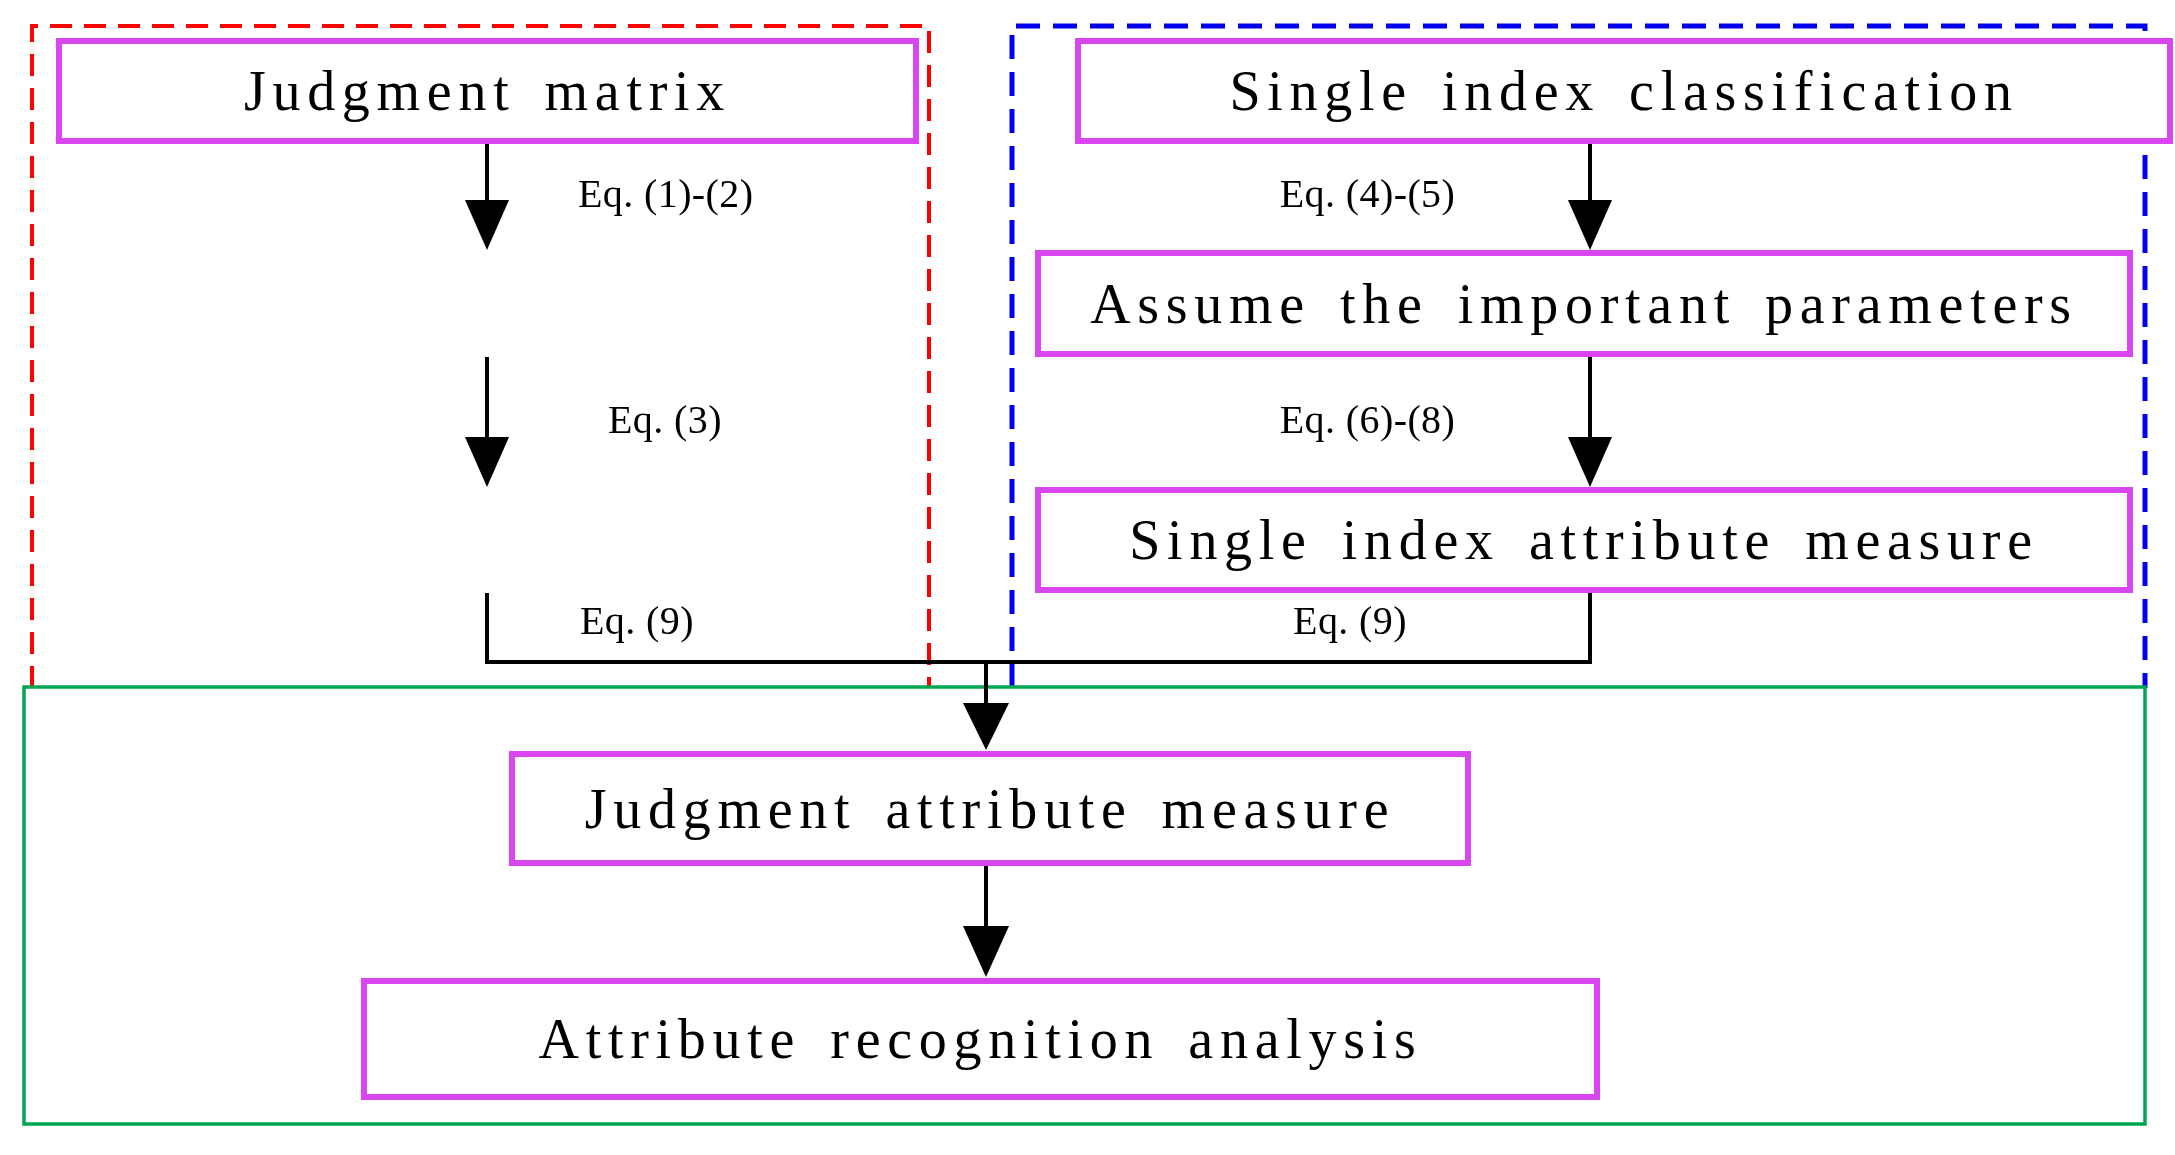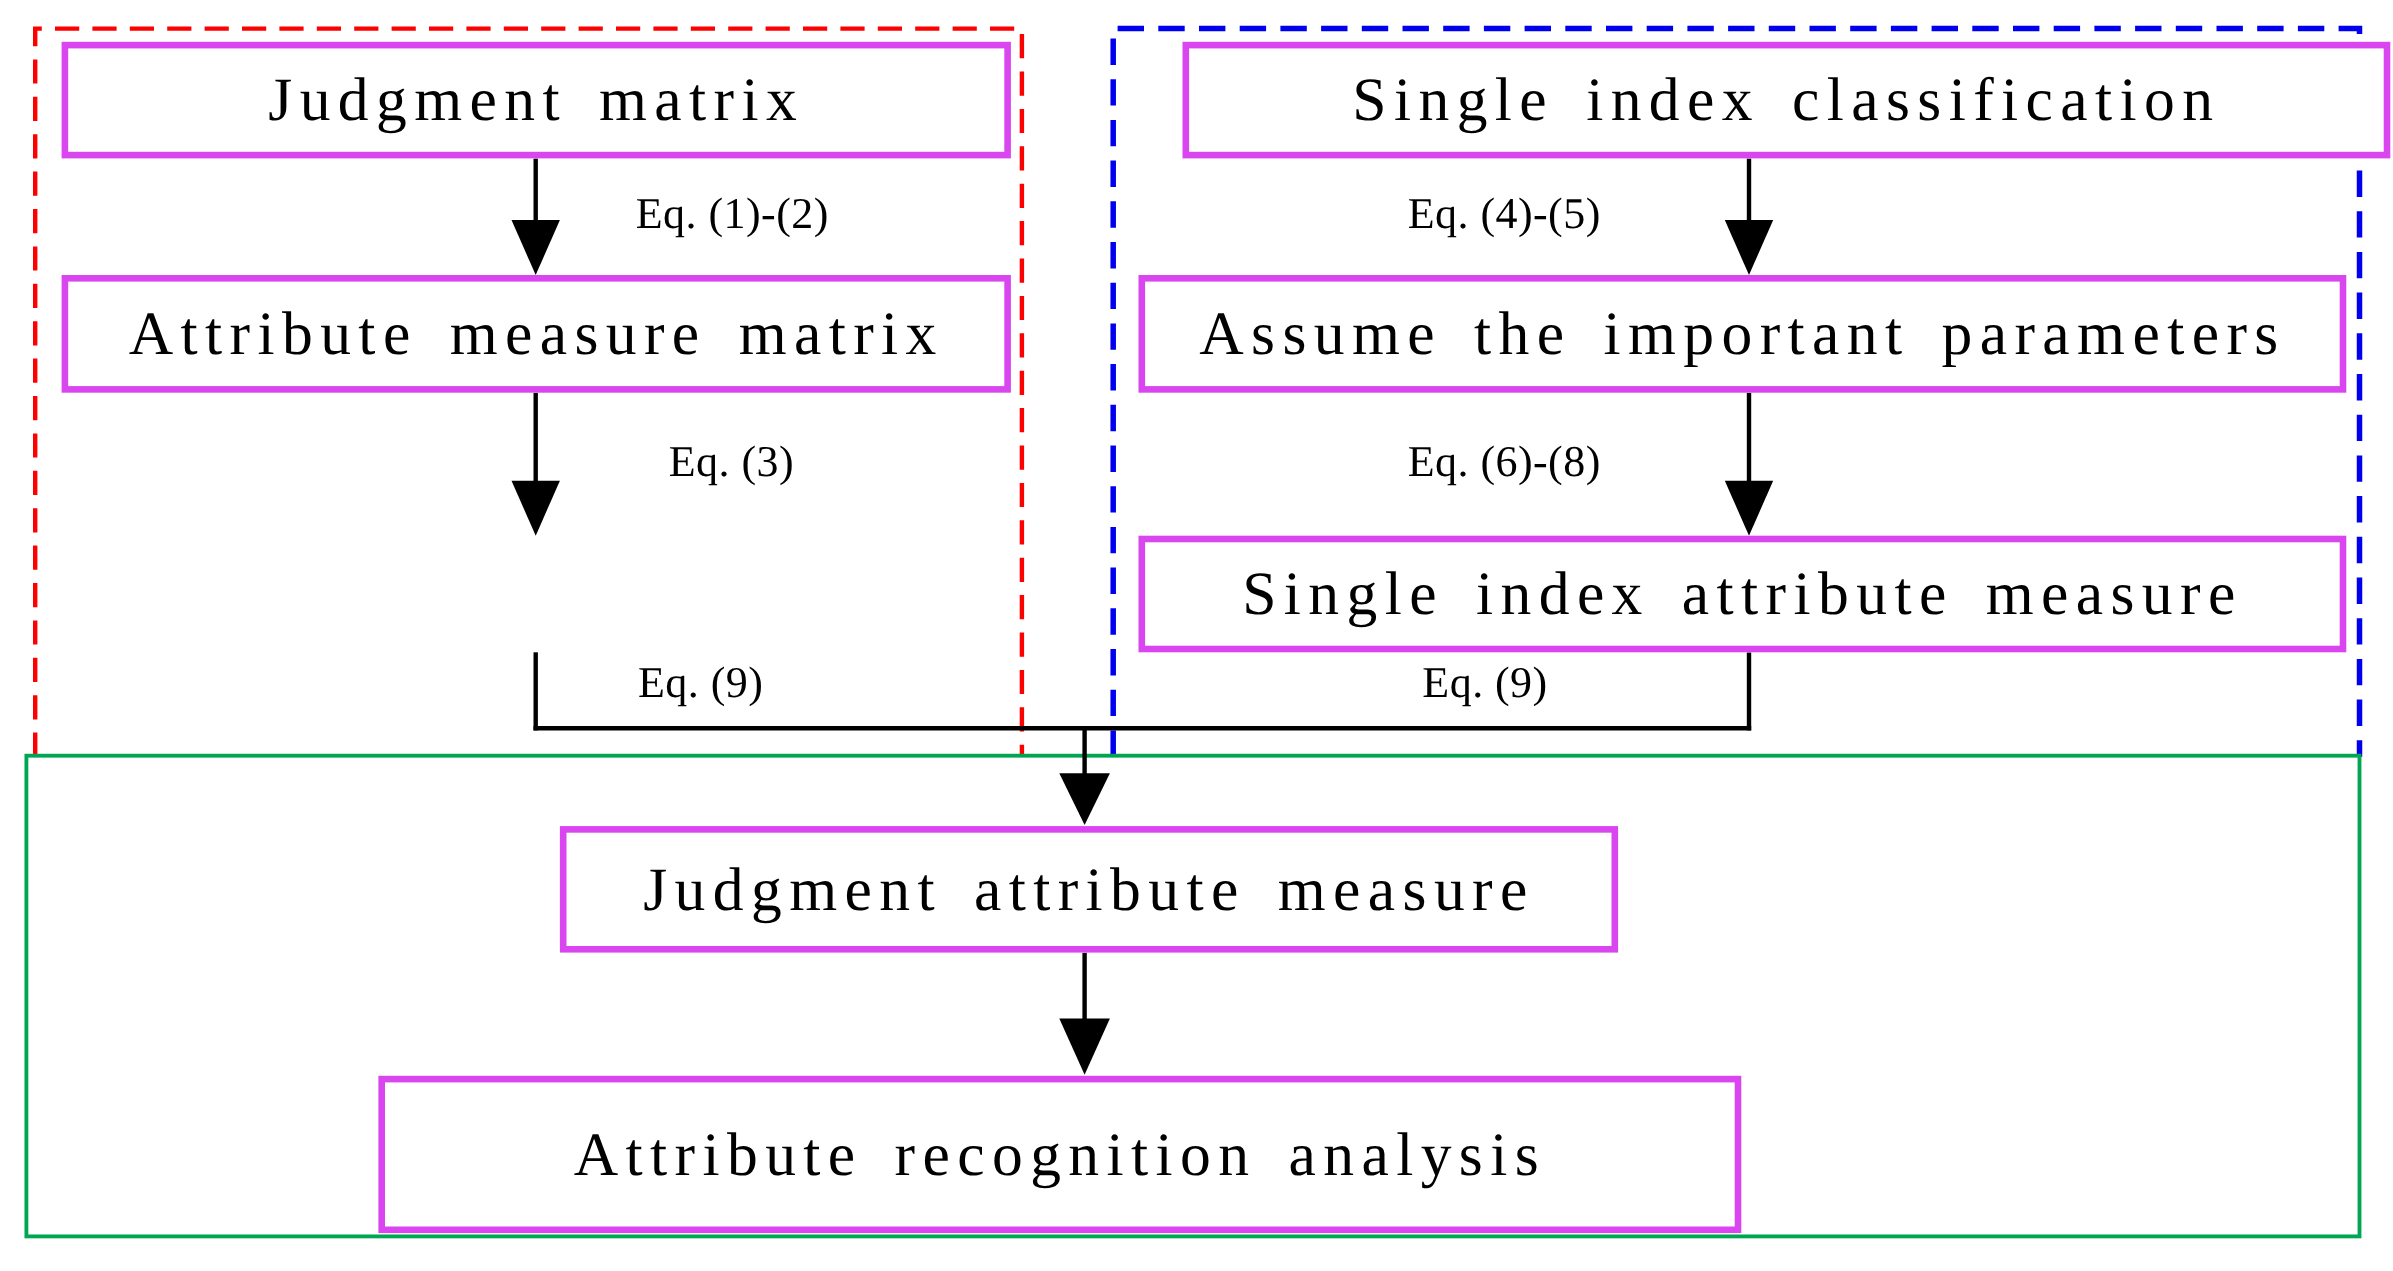--- a/index.html
+++ b/index.html
@@ -60,28 +60,27 @@
 
     <line x1="485" y1="662" x2="1592" y2="662"></line>
     <line x1="986" y1="662" x2="986" y2="706"></line>
     <polygon points="963,703 1009,703 986,750"></polygon>
 
     <line x1="986" y1="866" x2="986" y2="929"></line>
     <polygon points="963,926 1009,926 986,977"></polygon>
   </svg>
 
   <div class="node" style="left:56px;top:38px;width:863px;height:106px">Judgment matrix</div>
-  <div class="node" style="left:56px;top:250px;width:863px;height:107px">Attribute measure matrix</div>
 
   <div class="node" style="left:1075px;top:38px;width:1098px;height:106px">Single index classification</div>
   <div class="node" style="left:1035px;top:250px;width:1098px;height:107px">Assume the important parameters</div>
   <div class="node" style="left:1035px;top:487px;width:1098px;height:106px">Single index attribute measure</div>
 
   <div class="node" style="left:509px;top:751px;width:962px;height:115px">Judgment attribute measure</div>
-  <div class="node" style="left:344px;top:978px;width:1239px;height:143px">Attribute recognition analysis</div>
+  <div class="node" style="left:361px;top:978px;width:1239px;height:122px">Attribute recognition analysis</div>
 
   <div class="eq" style="left:578px;top:170px">Eq. (1)-(2)</div>
   <div class="eq" style="left:608px;top:396px">Eq. (3)</div>
   <div class="eq" style="left:580px;top:597px">Eq. (9)</div>
   <div class="eq right" style="left:1245px;top:170px;width:245px">Eq. (4)-(5)</div>
   <div class="eq right" style="left:1245px;top:396px;width:245px">Eq. (6)-(8)</div>
   <div class="eq right" style="left:1245px;top:597px;width:210px">Eq. (9)</div>
 
 </div>
 

